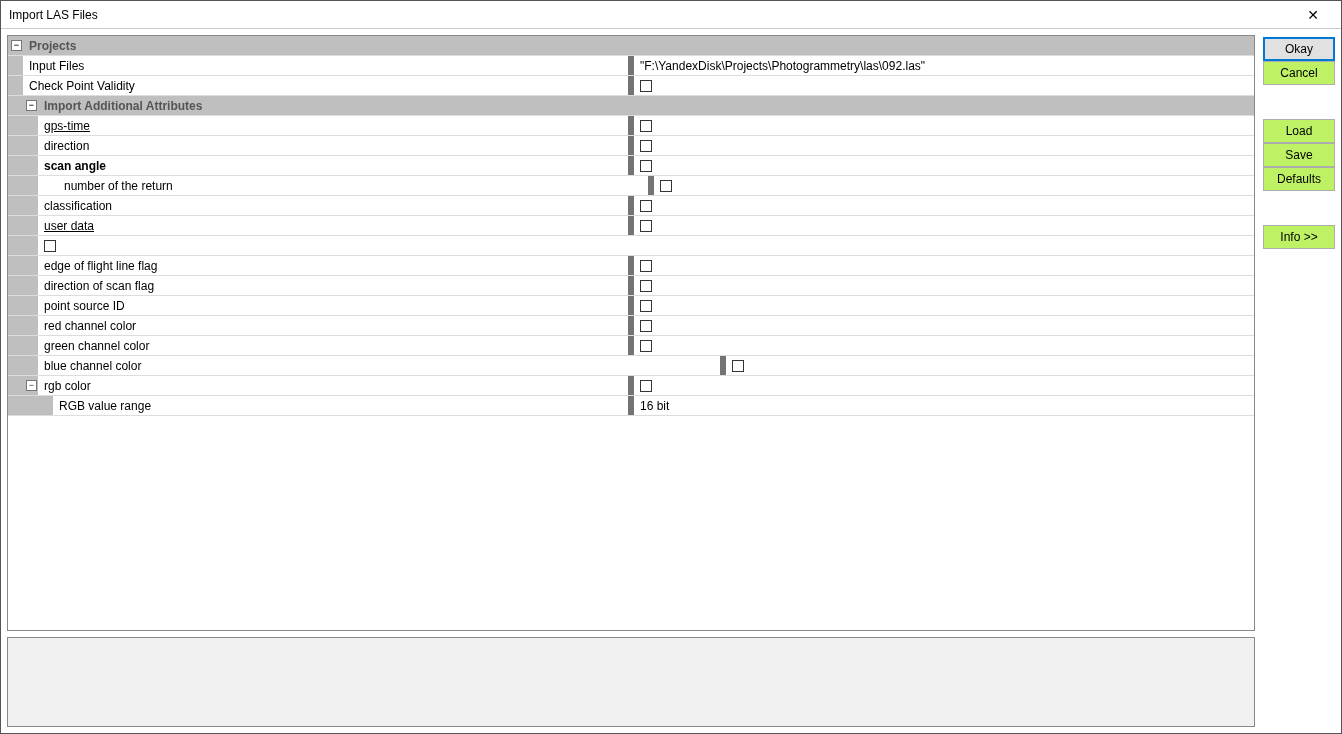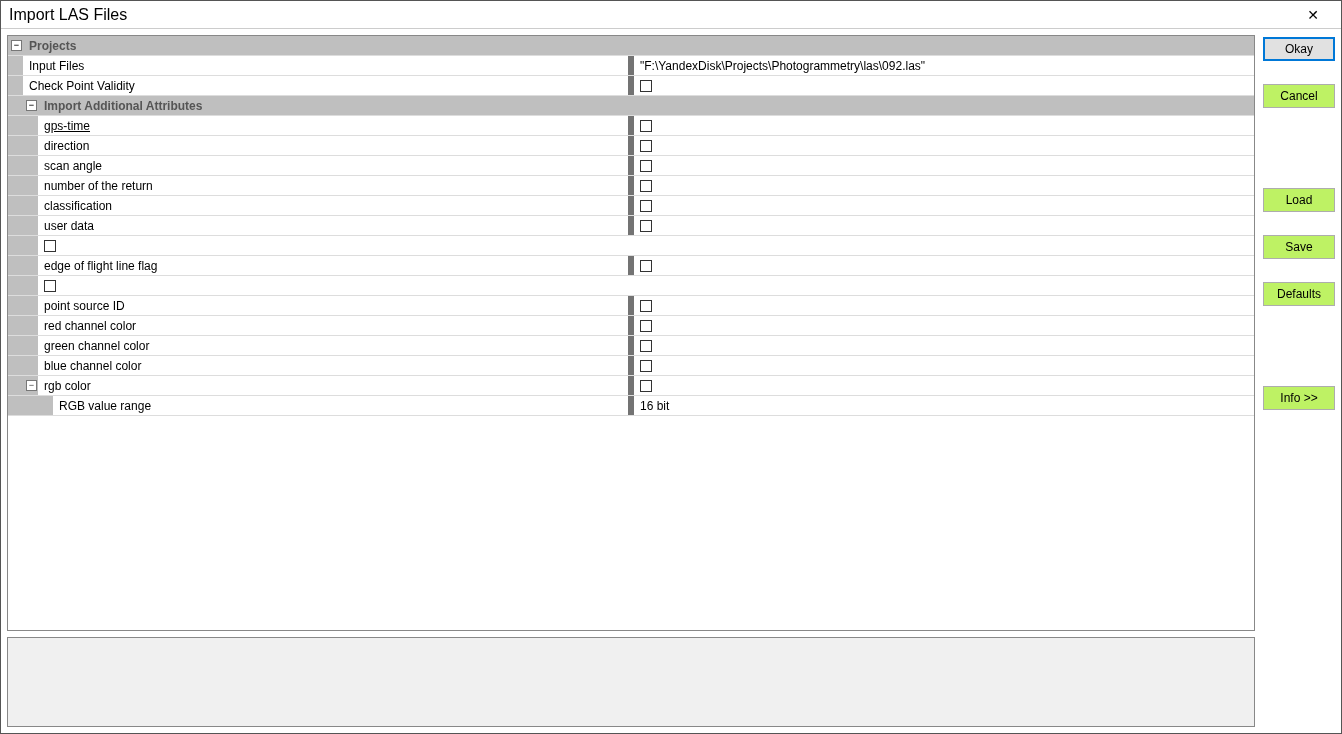--- a/index.html
+++ b/index.html
@@ -19,21 +19,21 @@
     background: #fff;
   }
   .titlebar {
     height: 28px;
     display: flex;
     align-items: center;
     padding: 0 8px;
     border-bottom: 1px solid #ccc;
     background: #fff;
   }
-  .titlebar .title { flex: 1; font-size: 16px; }
+  .titlebar .title { flex: 1; font-size: 12px; }
   .titlebar .close {
     width: 40px;
     height: 26px;
     display: flex;
     align-items: center;
     justify-content: center;
     font-size: 14px;
     cursor: pointer;
   }
 
@@ -58,21 +58,21 @@
   }
   .info-panel {
     height: 90px;
     border: 1px solid #888;
     background: #f0f0f0;
   }
   .right-col {
     width: 72px;
     display: flex;
     flex-direction: column;
-    gap: 23px;
+    gap: 0;
     padding-top: 2px;
   }
   .btn {
     height: 24px;
     border: 1px solid #adadad;
     background: #bef264;
     font-size: 12px;
     cursor: pointer;
     display: flex;
     align-items: center;
@@ -194,45 +194,45 @@
               <div class="plain-gutter"></div>
               <div class="plain-gutter"></div>
               <div class="labelcell" style="width:596px;">direction</div>
               <div class="valuecell">
                 <span class="cb"></span>
               </div>
             </div>
             <div class="row">
               <div class="plain-gutter"></div>
               <div class="plain-gutter"></div>
-              <div class="labelcell" style="width:596px;">scan angle</div>
-              <div class="valuecell">
-                <span class="cb"></span>
-              </div>
-            </div>
-            <div class="row">
-              <div class="plain-gutter"></div>
-              <div class="plain-gutter"></div>
-              <div class="labelcell" style="width:596px;">number of the return</div>
+              <div class="labelcell" style="width:596px;font-weight:bold;">scan angle</div>
+              <div class="valuecell">
+                <span class="cb"></span>
+              </div>
+            </div>
+            <div class="row">
+              <div class="plain-gutter"></div>
+              <div class="plain-gutter"></div>
+              <div class="labelcell" style="width:596px;margin-left:20px;">number of the return</div>
               <div class="valuecell">
                 <span class="cb"></span>
               </div>
             </div>
             <div class="row">
               <div class="plain-gutter"></div>
               <div class="plain-gutter"></div>
               <div class="labelcell" style="width:596px;">classification</div>
               <div class="valuecell">
                 <span class="cb"></span>
               </div>
             </div>
             <div class="row">
               <div class="plain-gutter"></div>
               <div class="plain-gutter"></div>
-              <div class="labelcell" style="width:596px;">user data</div>
+              <div class="labelcell" style="width:596px;text-decoration:underline;">user data</div>
               <div class="valuecell">
                 <span class="cb"></span>
               </div>
             </div>
             <div class="row">
               <div class="plain-gutter"></div>
               <div class="plain-gutter"></div>
               <div class="valuecell">
                 <span class="cb"></span>
               </div>
@@ -241,20 +241,21 @@
               <div class="plain-gutter"></div>
               <div class="plain-gutter"></div>
               <div class="labelcell" style="width:596px;">edge of flight line flag</div>
               <div class="valuecell">
                 <span class="cb"></span>
               </div>
             </div>
             <div class="row">
               <div class="plain-gutter"></div>
               <div class="plain-gutter"></div>
+              <div class="labelcell" style="width:596px;">direction of scan flag</div>
               <div class="valuecell">
                 <span class="cb"></span>
               </div>
             </div>
             <div class="row">
               <div class="plain-gutter"></div>
               <div class="plain-gutter"></div>
               <div class="labelcell" style="width:596px;">point source ID</div>
               <div class="valuecell">
                 <span class="cb"></span>
@@ -272,21 +273,21 @@
               <div class="plain-gutter"></div>
               <div class="plain-gutter"></div>
               <div class="labelcell" style="width:596px;">green channel color</div>
               <div class="valuecell">
                 <span class="cb"></span>
               </div>
             </div>
             <div class="row">
               <div class="plain-gutter"></div>
               <div class="plain-gutter"></div>
-              <div class="labelcell" style="width:596px;">blue channel color</div>
+              <div class="labelcell" style="width:688px;">blue channel color</div>
               <div class="valuecell">
                 <span class="cb"></span>
               </div>
             </div>
           </div>
 
         <div class="row">
           <div class="plain-gutter"></div>
           <div class="gutter narrow">
             <div class="expander">−</div>

